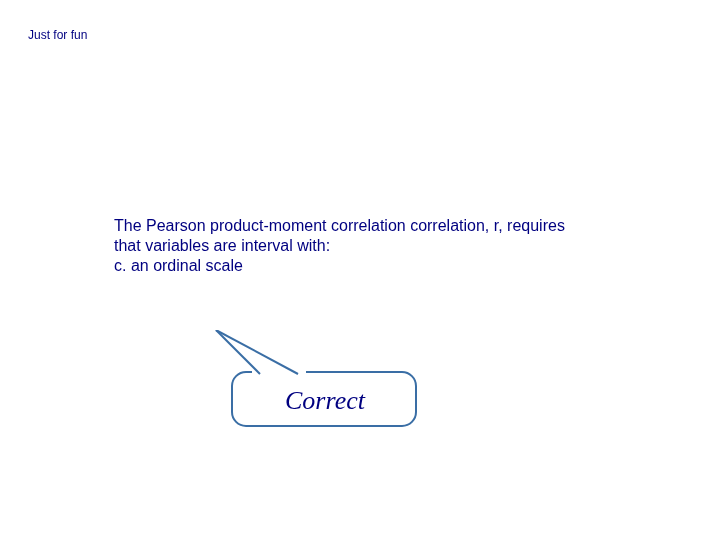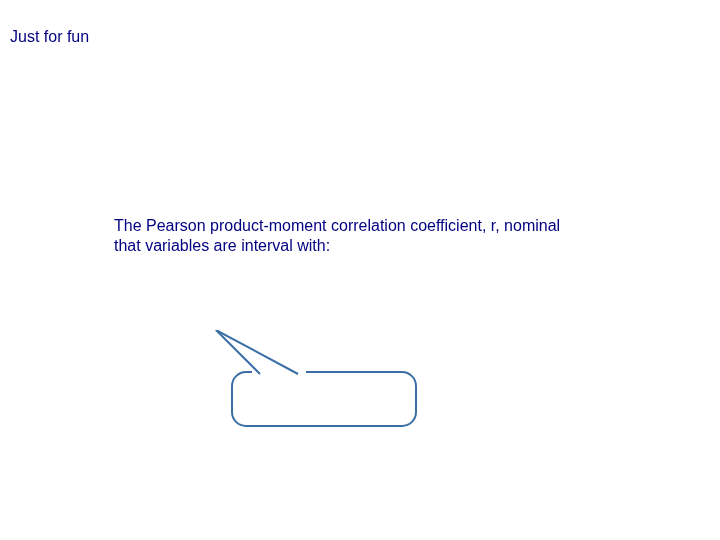--- a/index.html
+++ b/index.html
@@ -9,22 +9,22 @@
     height: 540px;
     background: #ffffff;
     font-family: Arial, Helvetica, sans-serif;
     color: #000080;
     position: relative;
     overflow: hidden;
   }
   .header {
     position: absolute;
     top: 28px;
-    left: 10px;
-    font-size: 16px;
+    left: 28px;
+    font-size: 12px;
     font-weight: normal;
   }
   .question {
     position: absolute;
     top: 216px;
     left: 114px;
     width: 520px;
     font-size: 16px;
     line-height: 1.25;
   }
@@ -51,27 +51,29 @@
     font-size: 26px;
     color: #000080;
   }
 </style>
 </head>
 <body>
 
 <div class="header">Just for fun</div>
 
 <div class="question">
-  <div>The Pearson product-moment correlation coefficient, r, nominal</div>
+  <div>The Pearson product-moment correlation correlation, r, requires</div>
   <div>that variables are interval with:</div>
+  <div>c. an ordinal scale</div>
 </div>
 
 <div class="callout-wrap">
   <svg width="280" height="120">
 
     <rect x="72" y="42" rx="14" ry="14" width="184" height="54" fill="#ffffff" stroke="#3a6ea5" stroke-width="2"></rect>
 
     <rect x="92" y="40" width="54" height="6" fill="#ffffff"></rect>
 
     <line x1="56" y1="0" x2="100" y2="44" stroke="#3a6ea5" stroke-width="2"></line>
     <line x1="56" y1="0" x2="138" y2="44" stroke="#3a6ea5" stroke-width="2"></line>
   </svg>
+  <div class="callout-text">Correct</div>
 </div>
 
 </body></html>

